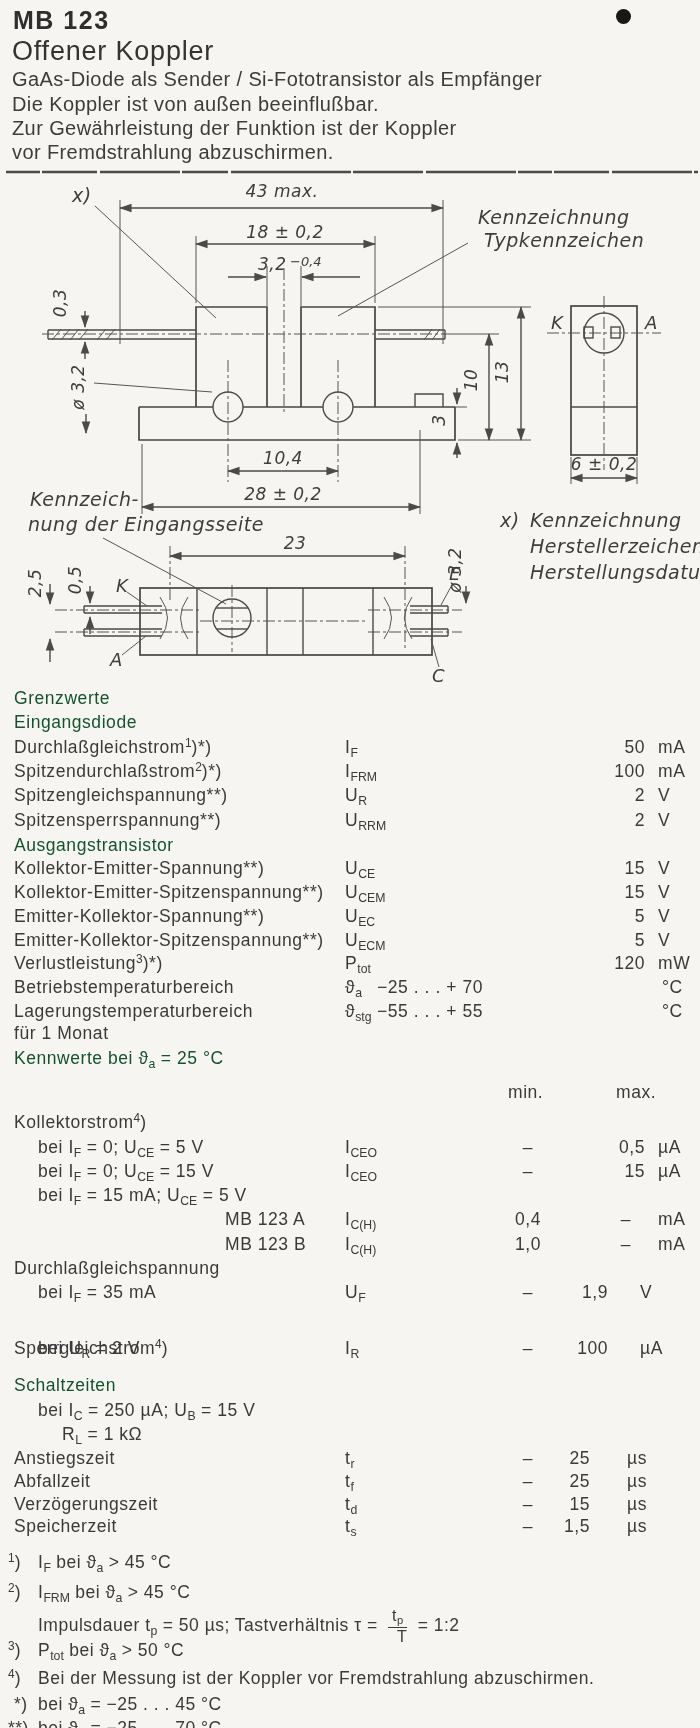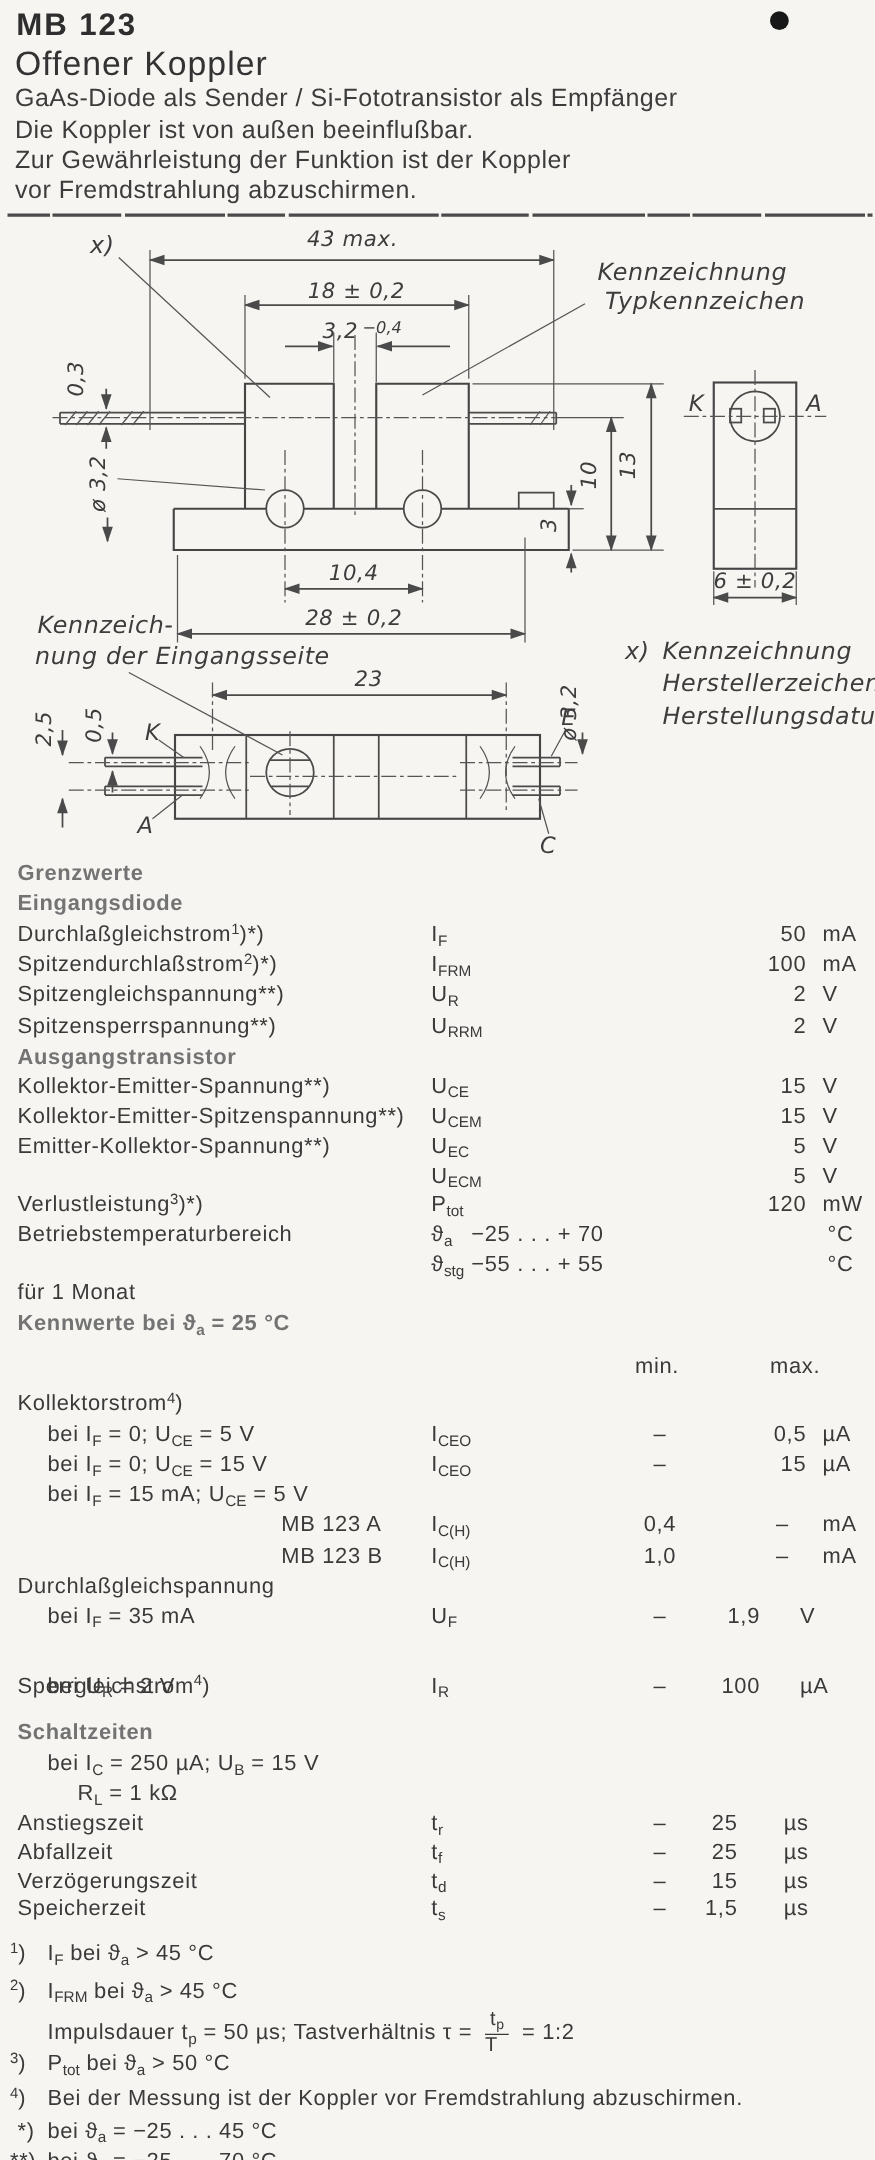--- a/index.html
+++ b/index.html
@@ -7,21 +7,21 @@
        font-family:"Liberation Sans",sans-serif;color:#3a3a3a;overflow:hidden}
   .abs{position:absolute}
   
   .h-model{left:13px;top:6px;font-size:25px;font-weight:bold;letter-spacing:1.5px;color:#2e2e2e}
   .h-dot{left:616px;top:9px;width:15px;height:15px;border-radius:50%;background:#181818}
   .h-title{left:12px;top:36px;font-size:27px;letter-spacing:.8px;color:#333}
   .h-desc{left:12px;font-size:20px;letter-spacing:.4px;color:#3c3c3c}
   
   .row{position:absolute;left:0;width:700px;height:24px;font-size:17.5px;letter-spacing:.55px}
   .row span{position:absolute;white-space:nowrap}
-  .bold{font-weight:bold;color:#737373}
+  .bold{font-weight:normal;color:#14532d}
   .lbl{left:14px}
   .cond{left:38px}
   .cond2{left:62px}
   .ind{left:225px}
   .sym{left:345px}
   .mid{left:377px}
   .min{left:490px;width:76px;text-align:center}
   .val{left:545px;width:100px;text-align:right}
   .valm{left:520px;width:88px;text-align:right}
   .val2{left:505px;width:85px;text-align:right}
@@ -32,21 +32,21 @@
   .unitc{left:662px}
   .colmin{left:508px}
   .colmax{left:616px}
   sub{font-size:.7em;line-height:0;vertical-align:-.3em;letter-spacing:0}
   sup{font-size:.68em;line-height:0;vertical-align:.5em;letter-spacing:0}
   
   .fnrow{position:absolute;left:0;width:700px;font-size:17.5px;letter-spacing:.5px}
   .fnmark{position:absolute;left:8px}
   .fnmark2{position:absolute;left:14px}
   .fntext{position:absolute;left:38px;white-space:nowrap}
-  .frac{display:inline-flex;flex-direction:column;align-items:flex-start;vertical-align:middle;
+  .frac{display:inline-flex;flex-direction:column;align-items:flex-end;vertical-align:middle;
         line-height:1.05;margin:0 5px;font-size:16px}
   .frac .fn{border-bottom:1.6px solid #3a3a3a;padding:0 4px 2px}
   .frac .fd{padding-top:1px}
   
   svg{position:absolute;left:0;top:0}
   .lo{stroke:#454545;stroke-width:1.7;fill:none}
   .ln{stroke:#4a4a4a;stroke-width:1.4;fill:none}
   .lt{stroke:#555;stroke-width:1;fill:none}
   .ld{stroke:#555;stroke-width:1;fill:none;stroke-dasharray:12 3 3 3}
   .dim{font:italic 17px "DejaVu Sans",sans-serif;fill:#3d3d3d;letter-spacing:.5px}
@@ -268,37 +268,39 @@
   <span class="val">15</span>
   <span class="unit">V</span>
 </div>
 <div class="row" style="top:906px">
   <span class="lbl">Emitter-Kollektor-Spannung**)</span>
   <span class="sym">U<sub>EC</sub></span>
   <span class="val">5</span>
   <span class="unit">V</span>
 </div>
 <div class="row" style="top:930px">
+  <span class="lbl">Emitter-Kollektor-Spitzenspannung**)</span>
   <span class="sym">U<sub>ECM</sub></span>
   <span class="val">5</span>
   <span class="unit">V</span>
 </div>
 <div class="row" style="top:953px">
   <span class="lbl">Verlustleistung<sup>3</sup>)*)</span>
   <span class="sym">P<sub>tot</sub></span>
   <span class="val">120</span>
   <span class="unit">mW</span>
 </div>
 <div class="row" style="top:977px">
   <span class="lbl">Betriebstemperaturbereich</span>
   <span class="sym">ϑ<sub>a</sub></span>
   <span class="mid">−25 . . . + 70</span>
   <span class="unitc">°C</span>
 </div>
 <div class="row" style="top:1001px">
+  <span class="lbl">Lagerungstemperaturbereich</span>
   <span class="sym">ϑ<sub>stg</sub></span>
   <span class="mid">−55 . . . + 55</span>
   <span class="unitc">°C</span>
 </div>
 <div class="row" style="top:1023px">
   <span class="lbl">für 1 Monat</span>
 </div>
 
 <div class="row bold" style="top:1048px">
     <span class="lbl">Kennwerte bei ϑ<sub>a</sub> = 25 °C</span>

